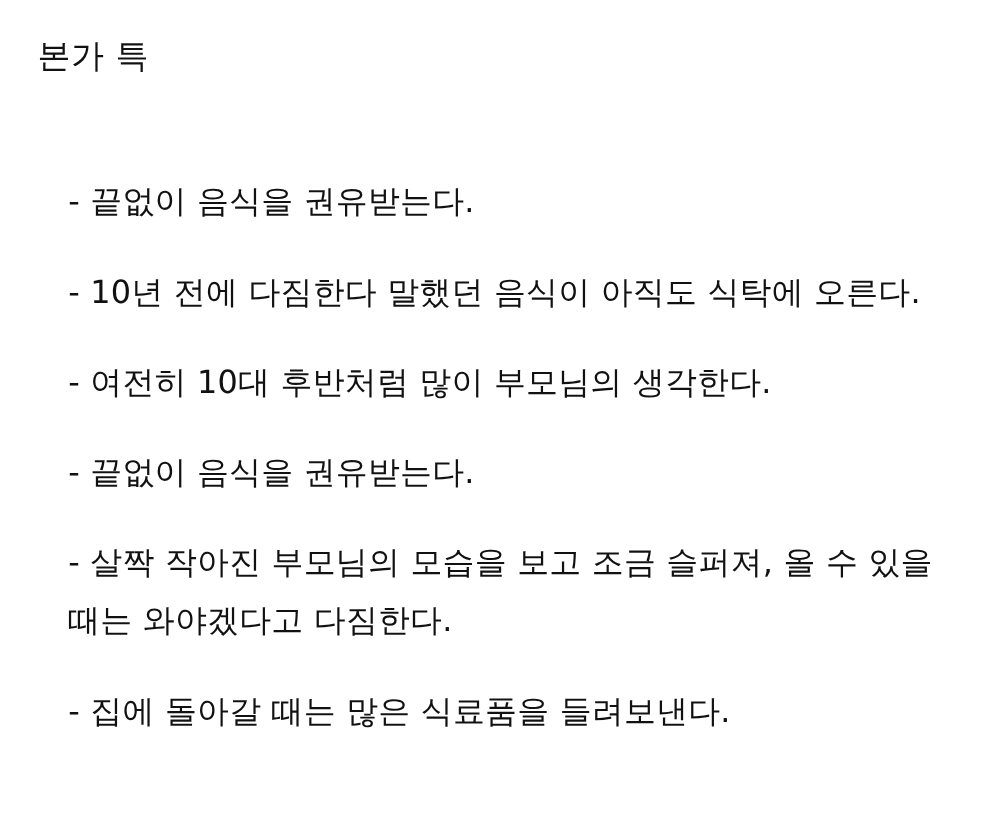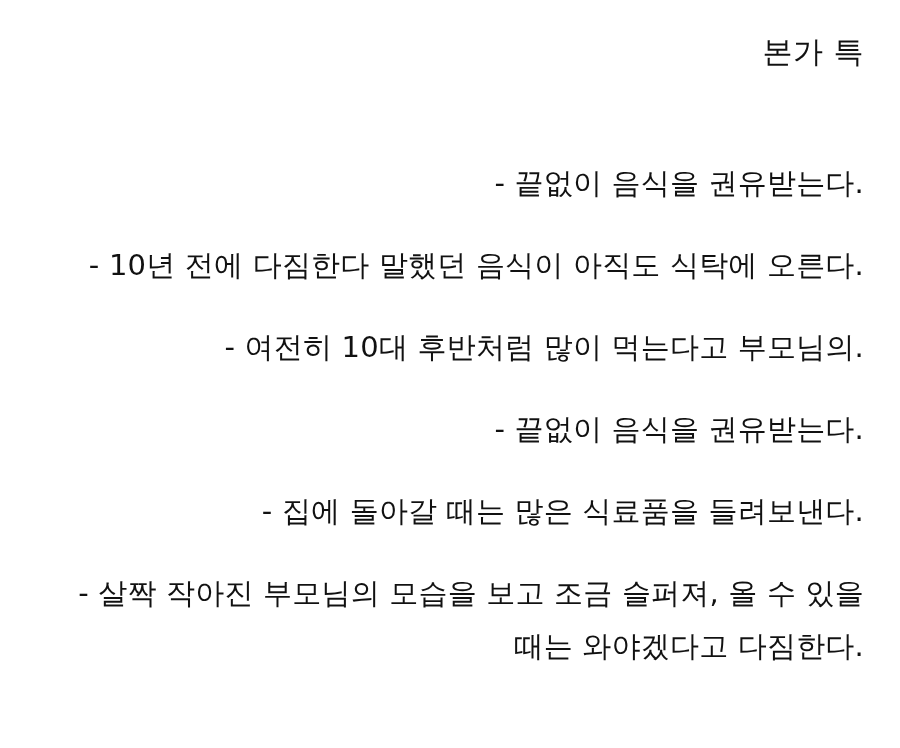--- a/index.html
+++ b/index.html
@@ -13,52 +13,52 @@
     font-family: "DejaVu Sans", "Liberation Sans", sans-serif;
     color: #111111;
     overflow: hidden;
   }
   .page {
     box-sizing: border-box;
     width: 900px;
     height: 680px;
     padding: 32px 36px 0 34px;
     background: #ffffff;
-    text-align: right;
   }
   .title {
     font-size: 30px;
     line-height: 1.3;
     font-weight: 400;
     letter-spacing: 0.5px;
     color: #111111;
     margin: 0 0 0 0;
   }
   .body-block {
     margin-top: 86px;
   }
   .line {
     font-size: 29px;
     line-height: 53px;
     font-weight: 400;
     letter-spacing: 0.2px;
     color: #111111;
     white-space: pre-wrap;
     word-break: keep-all;
+    margin-left: 28px;
   }
 </style>
 </head>
 <body>
 
 <div class="page">
 
   <h1 class="title">본가 특</h1>
 
   <div class="body-block">
     <p class="line">- 끝없이 음식을 권유받는다.</p>
     <p class="line">- 10년 전에 다짐한다 말했던 음식이 아직도 식탁에 오른다.</p>
-    <p class="line">- 여전히 10대 후반처럼 많이 먹는다고 부모님의.</p>
+    <p class="line">- 여전히 10대 후반처럼 많이 부모님의 생각한다.</p>
     <p class="line">- 끝없이 음식을 권유받는다.</p>
+    <p class="line">- 살짝 작아진 부모님의 모습을 보고 조금 슬퍼져, 올 수 있을 때는 와야겠다고 다짐한다.</p>
     <p class="line">- 집에 돌아갈 때는 많은 식료품을 들려보낸다.</p>
-    <p class="line">- 살짝 작아진 부모님의 모습을 보고 조금 슬퍼져, 올 수 있을 때는 와야겠다고 다짐한다.</p>
   </div>
 
 </div>
 
 </body></html>

